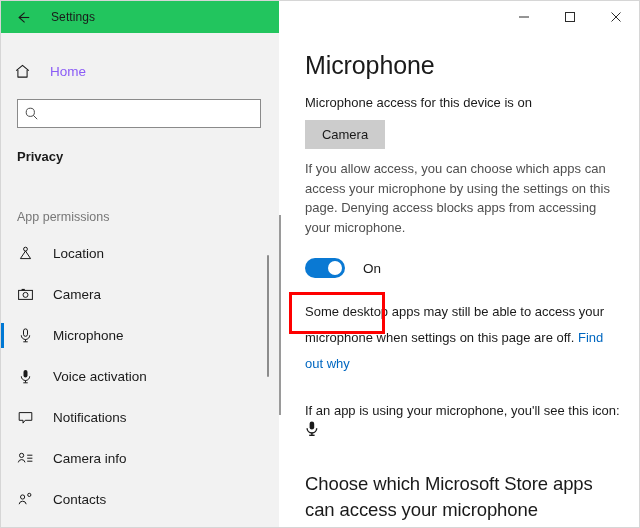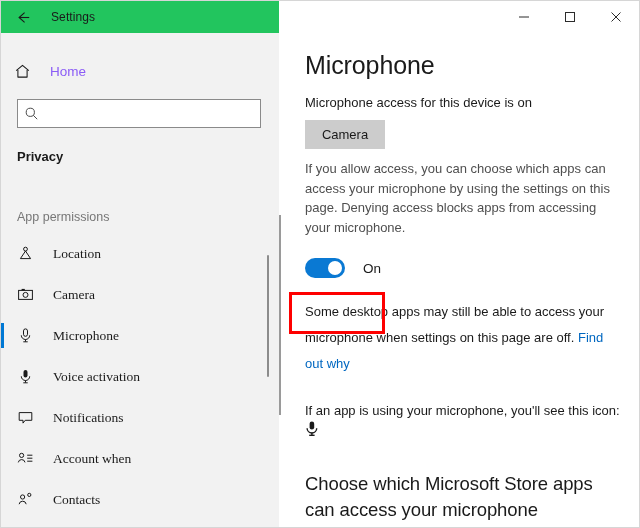--- a/index.html
+++ b/index.html
@@ -146,21 +146,20 @@
   }
 
   .navlist { margin-top: 9px; }
   .navitem {
     position: relative;
     display: flex;
     align-items: center;
     height: 41px;
     padding-left: 16px;
     box-sizing: border-box;
-    font-family: Liberation Serif, serif;
   }
   .navitem .accent {
     position: absolute;
     left: 0;
     top: 8px;
     width: 3px;
     height: 25px;
     background: transparent;
   }
   .navitem.selected .accent { background: #0078d4; }
@@ -446,21 +445,21 @@
         <span class="accent"></span>
         <span class="nav-ico">
           <svg width="17" height="17" viewBox="0 0 17 17">
             <circle cx="4.6" cy="5.4" r="2.1" fill="none" stroke="currentColor" stroke-width="1"></circle>
             <path d="M1.3 12.4 a3.4 3.4 0 0 1 6.7 0" fill="none" stroke="currentColor" stroke-width="1"></path>
             <line x1="10.2" y1="5.2" x2="15.4" y2="5.2" stroke="currentColor" stroke-width="1"></line>
             <line x1="10.2" y1="8.2" x2="15.4" y2="8.2" stroke="currentColor" stroke-width="1"></line>
             <line x1="10.2" y1="11.2" x2="15.4" y2="11.2" stroke="currentColor" stroke-width="1"></line>
           </svg>
         </span>
-        <span class="nav-label">Account when</span>
+        <span class="nav-label">Camera info</span>
       </div>
 
       <div class="navitem">
         <span class="accent"></span>
         <span class="nav-ico">
           <svg width="17" height="17" viewBox="0 0 17 17">
             <circle cx="5.6" cy="6.0" r="2.1" fill="none" stroke="currentColor" stroke-width="1"></circle>
             <path d="M2.1 13.2 a3.6 3.6 0 0 1 7.1 0" fill="none" stroke="currentColor" stroke-width="1"></path>
             <circle cx="12.3" cy="3.9" r="1.6" fill="none" stroke="currentColor" stroke-width="1"></circle>
           </svg>

